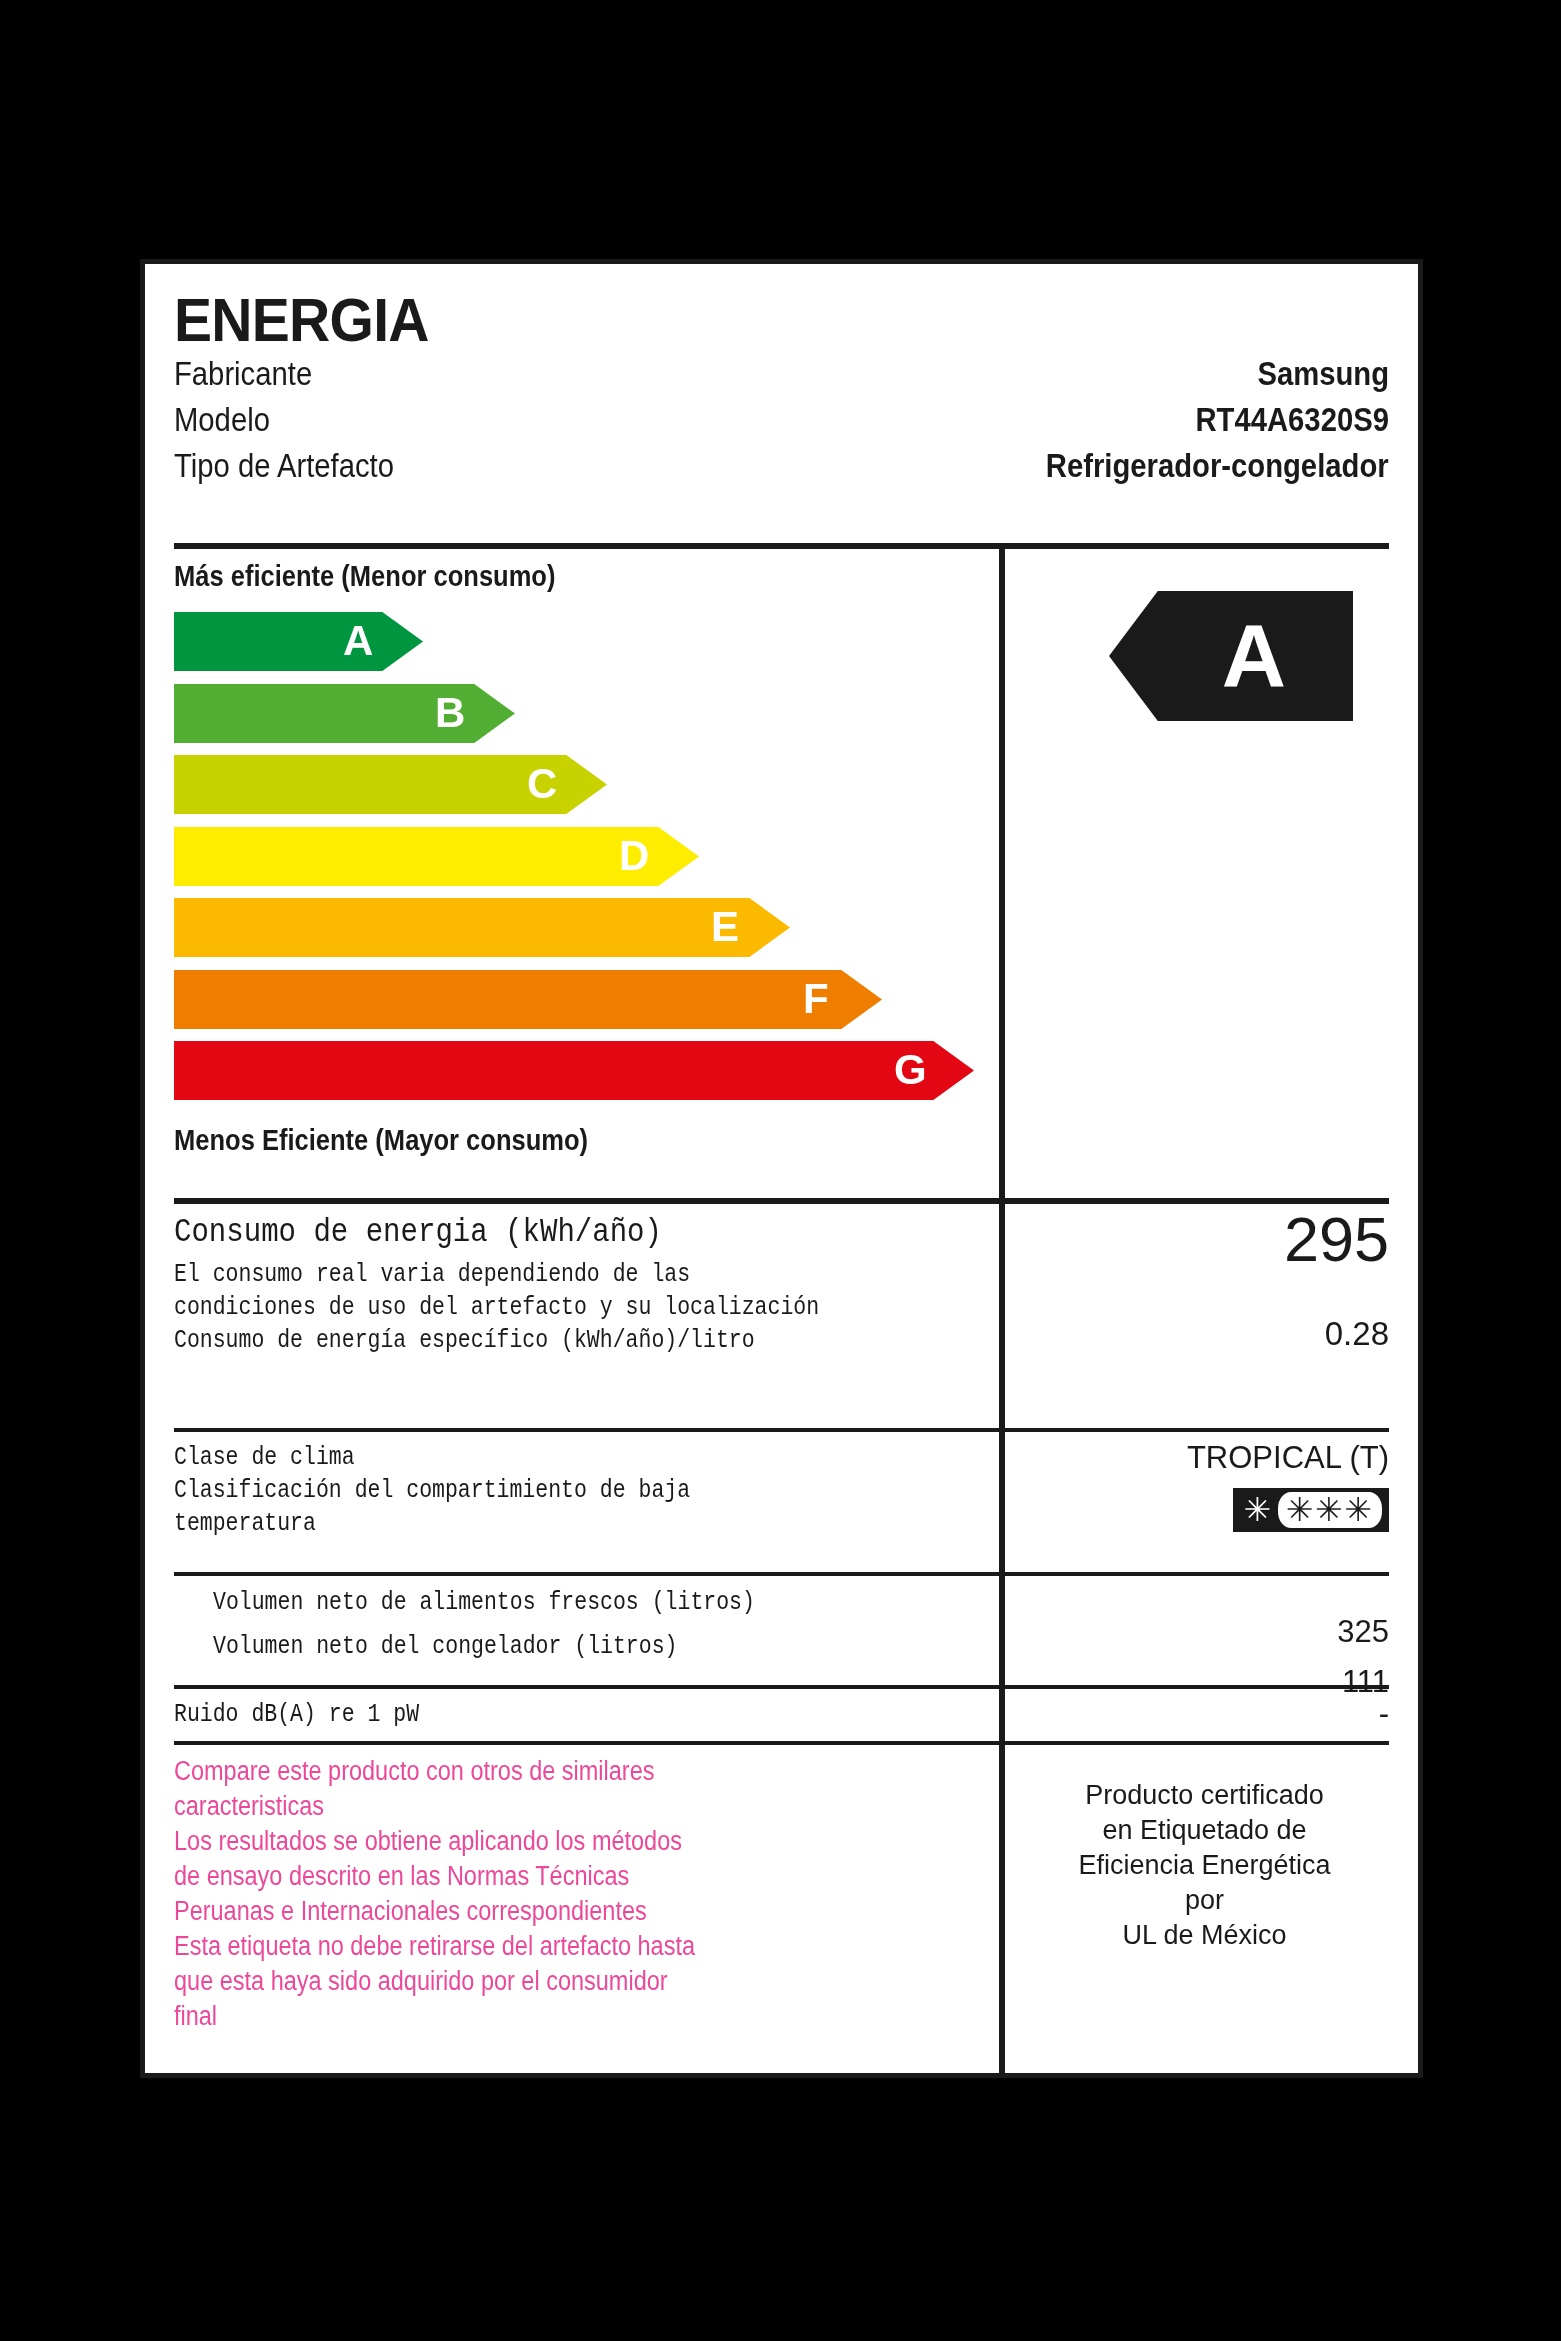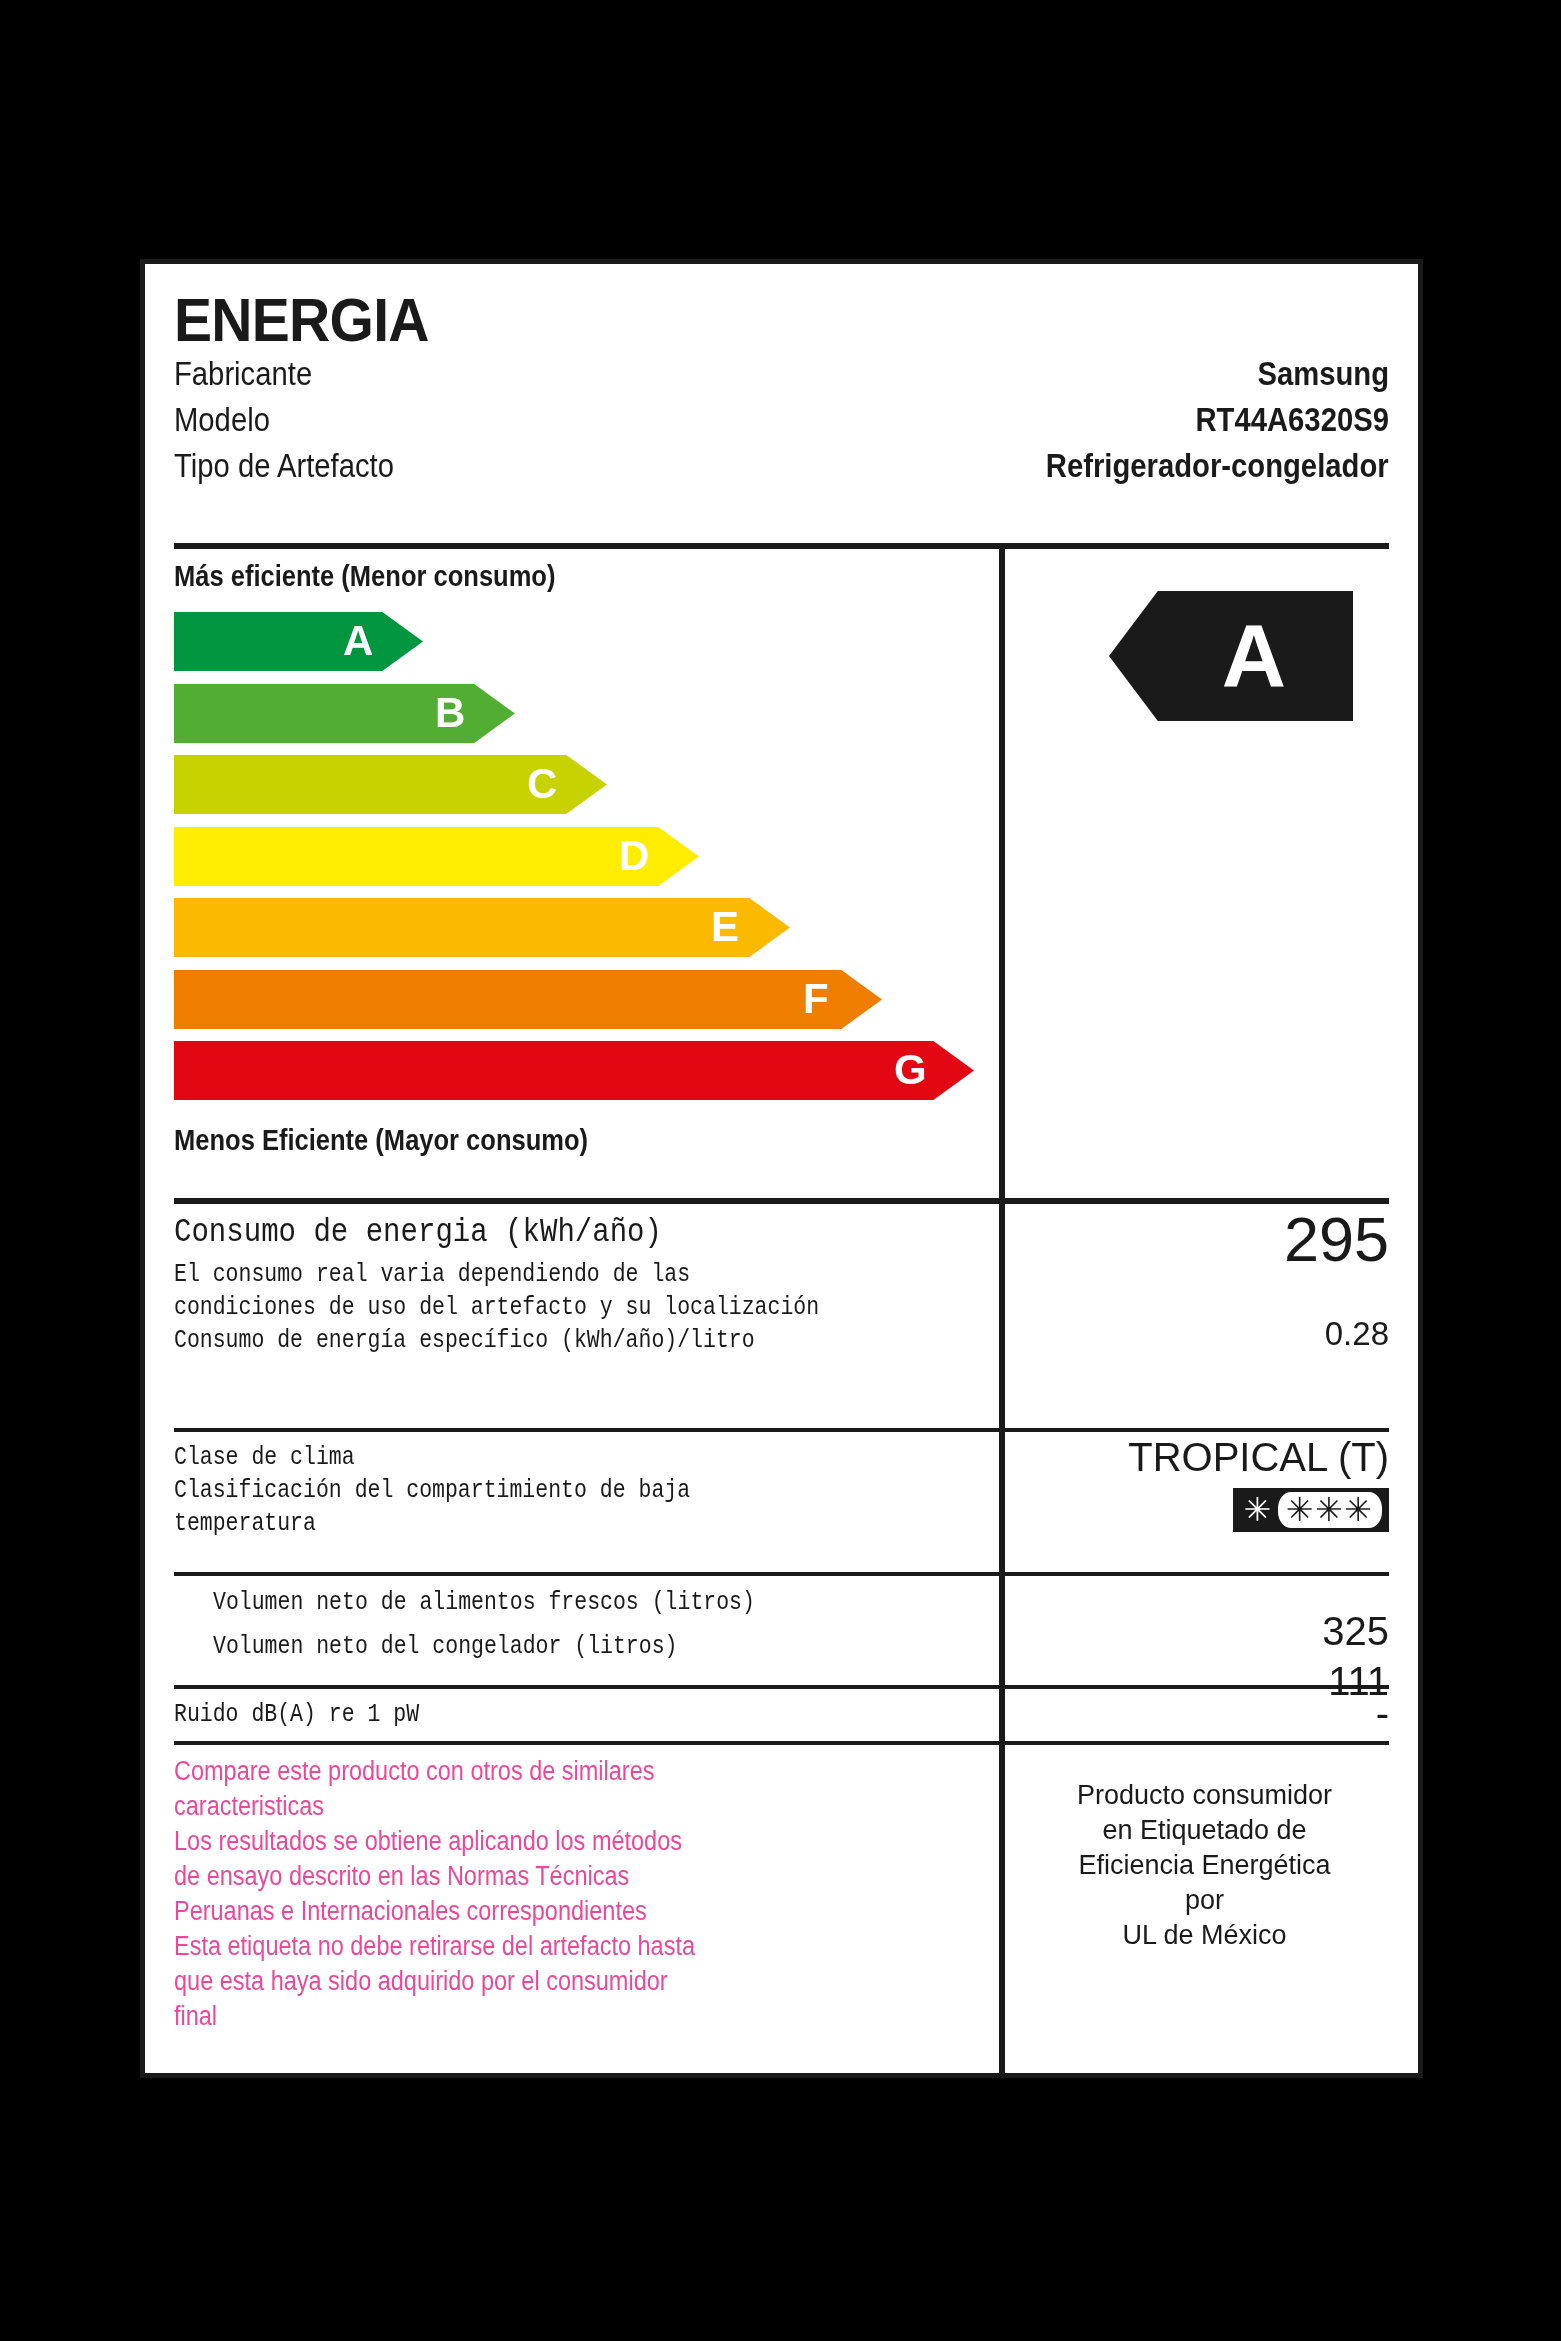--- a/index.html
+++ b/index.html
@@ -204,21 +204,21 @@
   .val-huge {
     font-size: 63px;
     line-height: 65px;
     font-weight: normal;
   }
   .val-big {
     font-size: 33px;
     line-height: 39px;
   }
   .val-med {
-    font-size: 40px;
+    font-size: 31px;
     line-height: 39px;
   }
 
   
   #star-badge {
     display: inline-block;
     background: #1a1a1a;
     padding: 4.1px 7.3px;
     line-height: 0;
     vertical-align: middle;
@@ -411,21 +411,21 @@
         <div class="fline">caracteristicas</div>
         <div class="fline">Los resultados se obtiene aplicando los métodos</div>
         <div class="fline">de ensayo descrito en las Normas Técnicas</div>
         <div class="fline">Peruanas e Internacionales correspondientes</div>
         <div class="fline">Esta etiqueta no debe retirarse del artefacto hasta</div>
         <div class="fline">que esta haya sido adquirido por el consumidor</div>
         <div class="fline">final</div>
       </div>
     <div id="footer-right">
 
-    <div class="cline">Producto consumidor</div>
+    <div class="cline">Producto certificado</div>
         <div class="cline">en Etiquetado de</div>
         <div class="cline">Eficiencia Energética</div>
         <div class="cline">por</div>
         <div class="cline">UL de México</div>
       </div>
 
   </div>
 </div>
 
 

